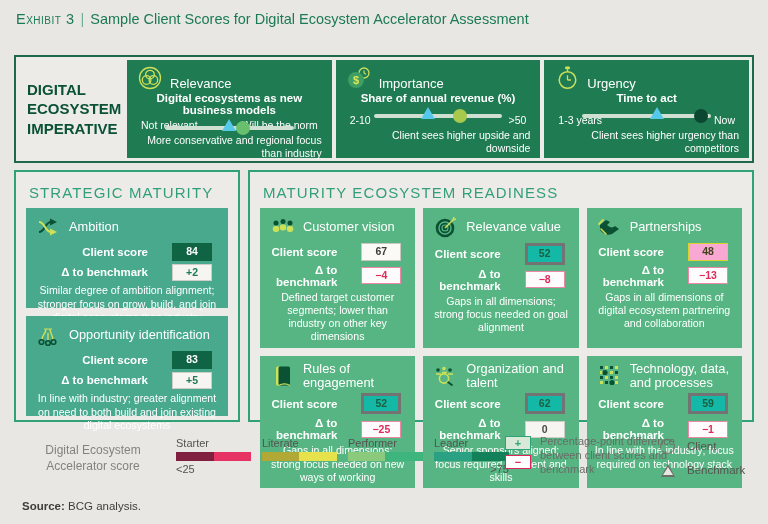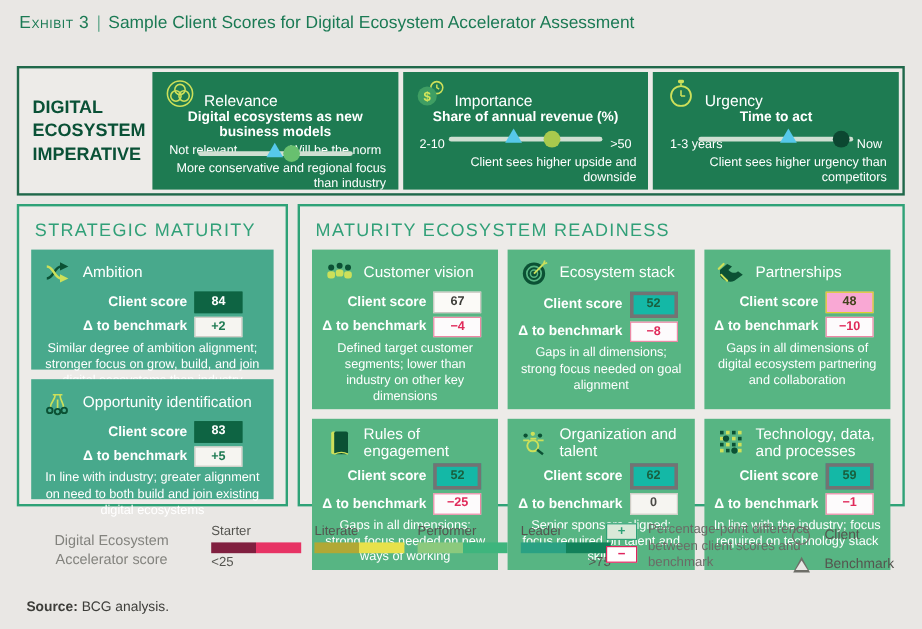--- a/index.html
+++ b/index.html
@@ -56,21 +56,21 @@
   .gcard { color:#fff; display:flex; flex-direction:column; }
   .mat-card { position:absolute; left:10px; width:202px; height:100px; background:#48a98c; }
   #mat-card-0 { top:36px; } #mat-card-1 { top:144px; }
   .ready-grid {
     position:absolute; left:10px; right:10px; top:36px; bottom:10px;
     display:grid; grid-template-columns:1fr 1fr 1fr; grid-template-rows:1fr 1fr; gap:8px;
   }
   .ready-card { background:#57b583; }
   .gcard-head { display:flex; align-items:center; gap:7px; padding:6px 8px 0 10px; min-height:32px; }
   .gcard-head .ttl { font-size:12.8px; line-height:1.1; }
-  .score-row { display:grid; grid-template-columns:1fr 40px; align-items:center; column-gap:6px; padding:0 26px 0 0; margin-top:3px; }
+  .score-row { display:grid; grid-template-columns:1fr 40px; align-items:center; column-gap:24px; padding:0 16px 0 0; margin-top:3px; }
   .ready-card .score-row { padding-right:14px; }
   .score-row .lbl { font-weight:bold; font-size:11.5px; text-align:right; }
   .badge {
     display:inline-block; min-width:34px; text-align:center;
     font-size:10.5px; font-weight:bold; padding:1px 3px; line-height:1.3;
   }
   .b-dark   { background:#0e6443; color:#fff; border:1px solid #0e6443; }
   .b-white  { background:#fbfaf7; color:#3c3c38; border:1px solid #c9c7c0; }
   .b-lgreen { background:#14b8a6; color:#19603f; border:3px solid #737373; }
   .b-yellow { background:#f9a8d4; color:#42421c; border:1px solid #d8d32a; }
@@ -275,21 +275,21 @@
 
       <div class="gcard ready-card">
         <div class="gcard-head">
           <svg class="icon" width="26" height="26" viewBox="0 0 26 26" fill="none">
             <circle cx="12" cy="14" r="9.3" fill="#0b5134"></circle>
             <circle cx="12" cy="14" r="6" stroke="#57b583" stroke-width="1.4"></circle>
             <circle cx="12" cy="14" r="3" stroke="#57b583" stroke-width="1.2"></circle>
             <line x1="12" y1="14" x2="20" y2="6" stroke="#cde05a" stroke-width="1.6"></line>
             <path d="M20 6 l3 -1 M20 6 l1 -3" stroke="#cde05a" stroke-width="1.4"></path>
           </svg>
-          <span class="ttl">Ecosystem stack</span>
+          <span class="ttl">Relevance value</span>
         </div>
         <div class="score-row">
           <span class="lbl">Client score</span>
           <span class="badge b-lgreen">52</span>
         </div>
         <div class="score-row">
           <span class="lbl">Δ to benchmark</span>
           <span class="badge b-minus">−8</span>
         </div>
         <div class="gcard-desc">Gaps in all dimensions; strong focus needed on goal alignment</div>
@@ -303,21 +303,21 @@
             <path d="M2 10 l4-4" stroke="#cde05a" stroke-width="1.8" stroke-linecap="round"></path>
           </svg>
           <span class="ttl">Partnerships</span>
         </div>
         <div class="score-row">
           <span class="lbl">Client score</span>
           <span class="badge b-yellow">48</span>
         </div>
         <div class="score-row">
           <span class="lbl">Δ to benchmark</span>
-          <span class="badge b-minus">−10</span>
+          <span class="badge b-minus">−13</span>
         </div>
         <div class="gcard-desc">Gaps in all dimensions of digital ecosystem partnering and collaboration</div>
       </div>
 
       <div class="gcard ready-card">
         <div class="gcard-head">
           <svg class="icon" width="26" height="26" viewBox="0 0 26 26" fill="none">
             <rect x="6" y="3.5" width="4" height="19" rx="1.5" fill="#cde05a"></rect>
             <rect x="8.5" y="3.5" width="11.5" height="19" rx="1.5" fill="#0b5134"></rect>
             <path d="M8.5 22.5 c4 -2 8 -2 11.5 0" stroke="#cde05a" stroke-width="1.2"></path>

